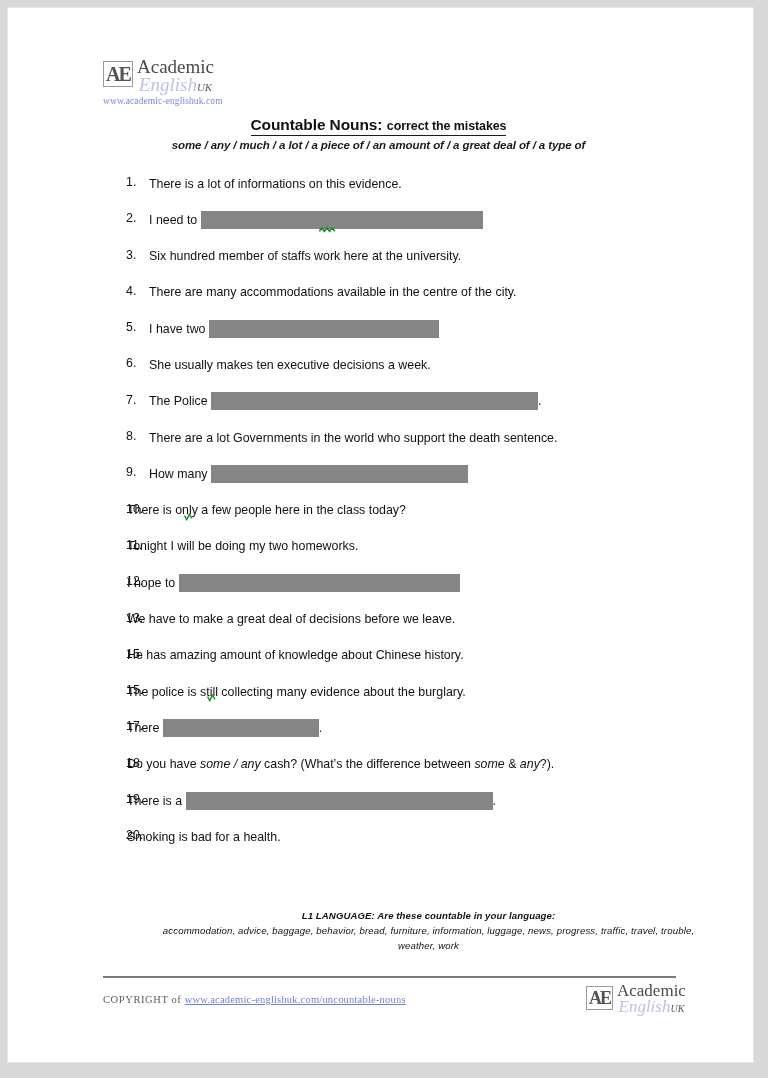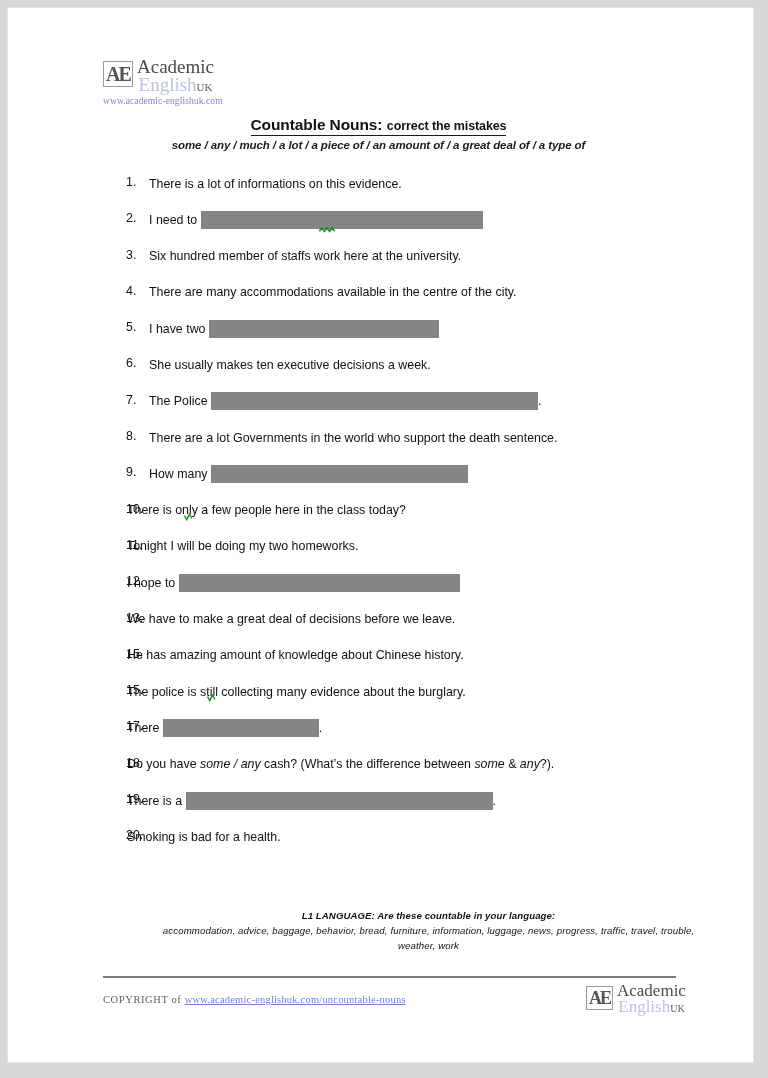--- a/index.html
+++ b/index.html
@@ -66,20 +66,21 @@
     text-align: center;
   }
   .logo-academic {
     font-size: 19px;
     color: #4a4a4a;
     display: block;
   }
   .logo-second {
     display: block;
     white-space: nowrap;
+    font-style: italic;
   }
   .logo-english {
     font-size: 19px;
     color: #b9c2e8;
   }
   .logo-uk {
     font-size: 11px;
     color: #5a5a5a;
     font-variant: small-caps;
     font-weight: normal;

